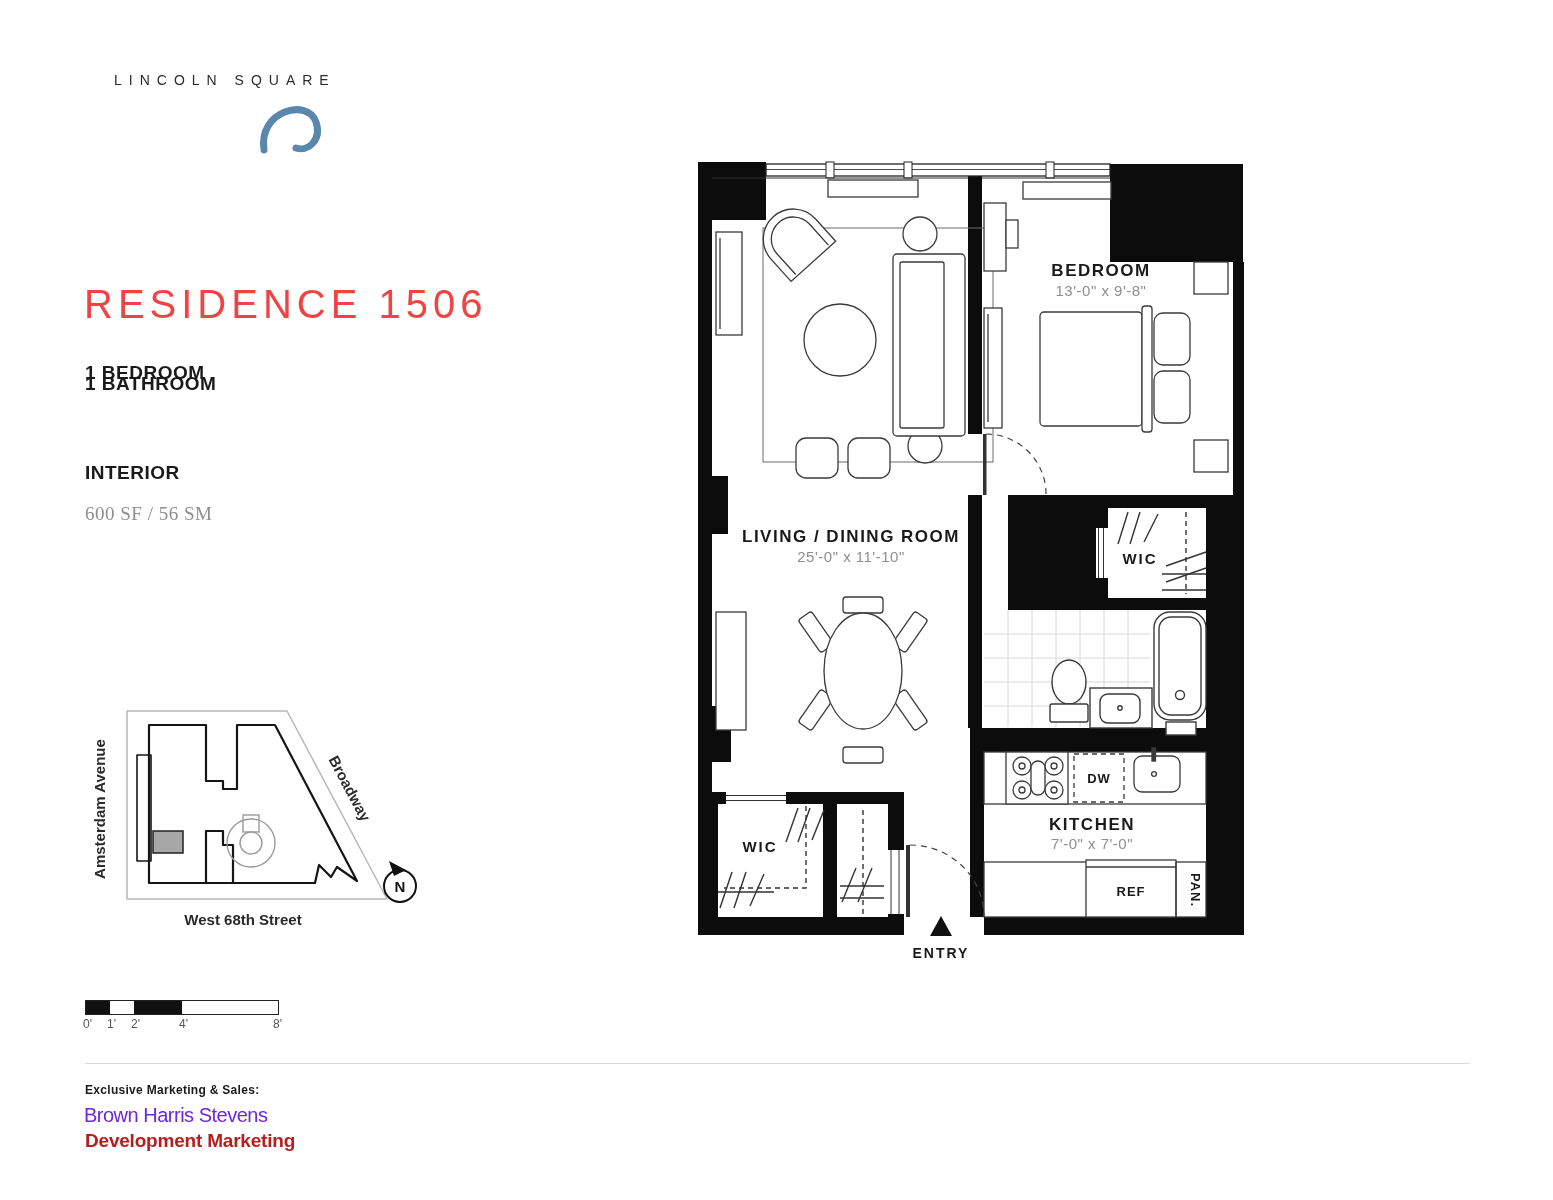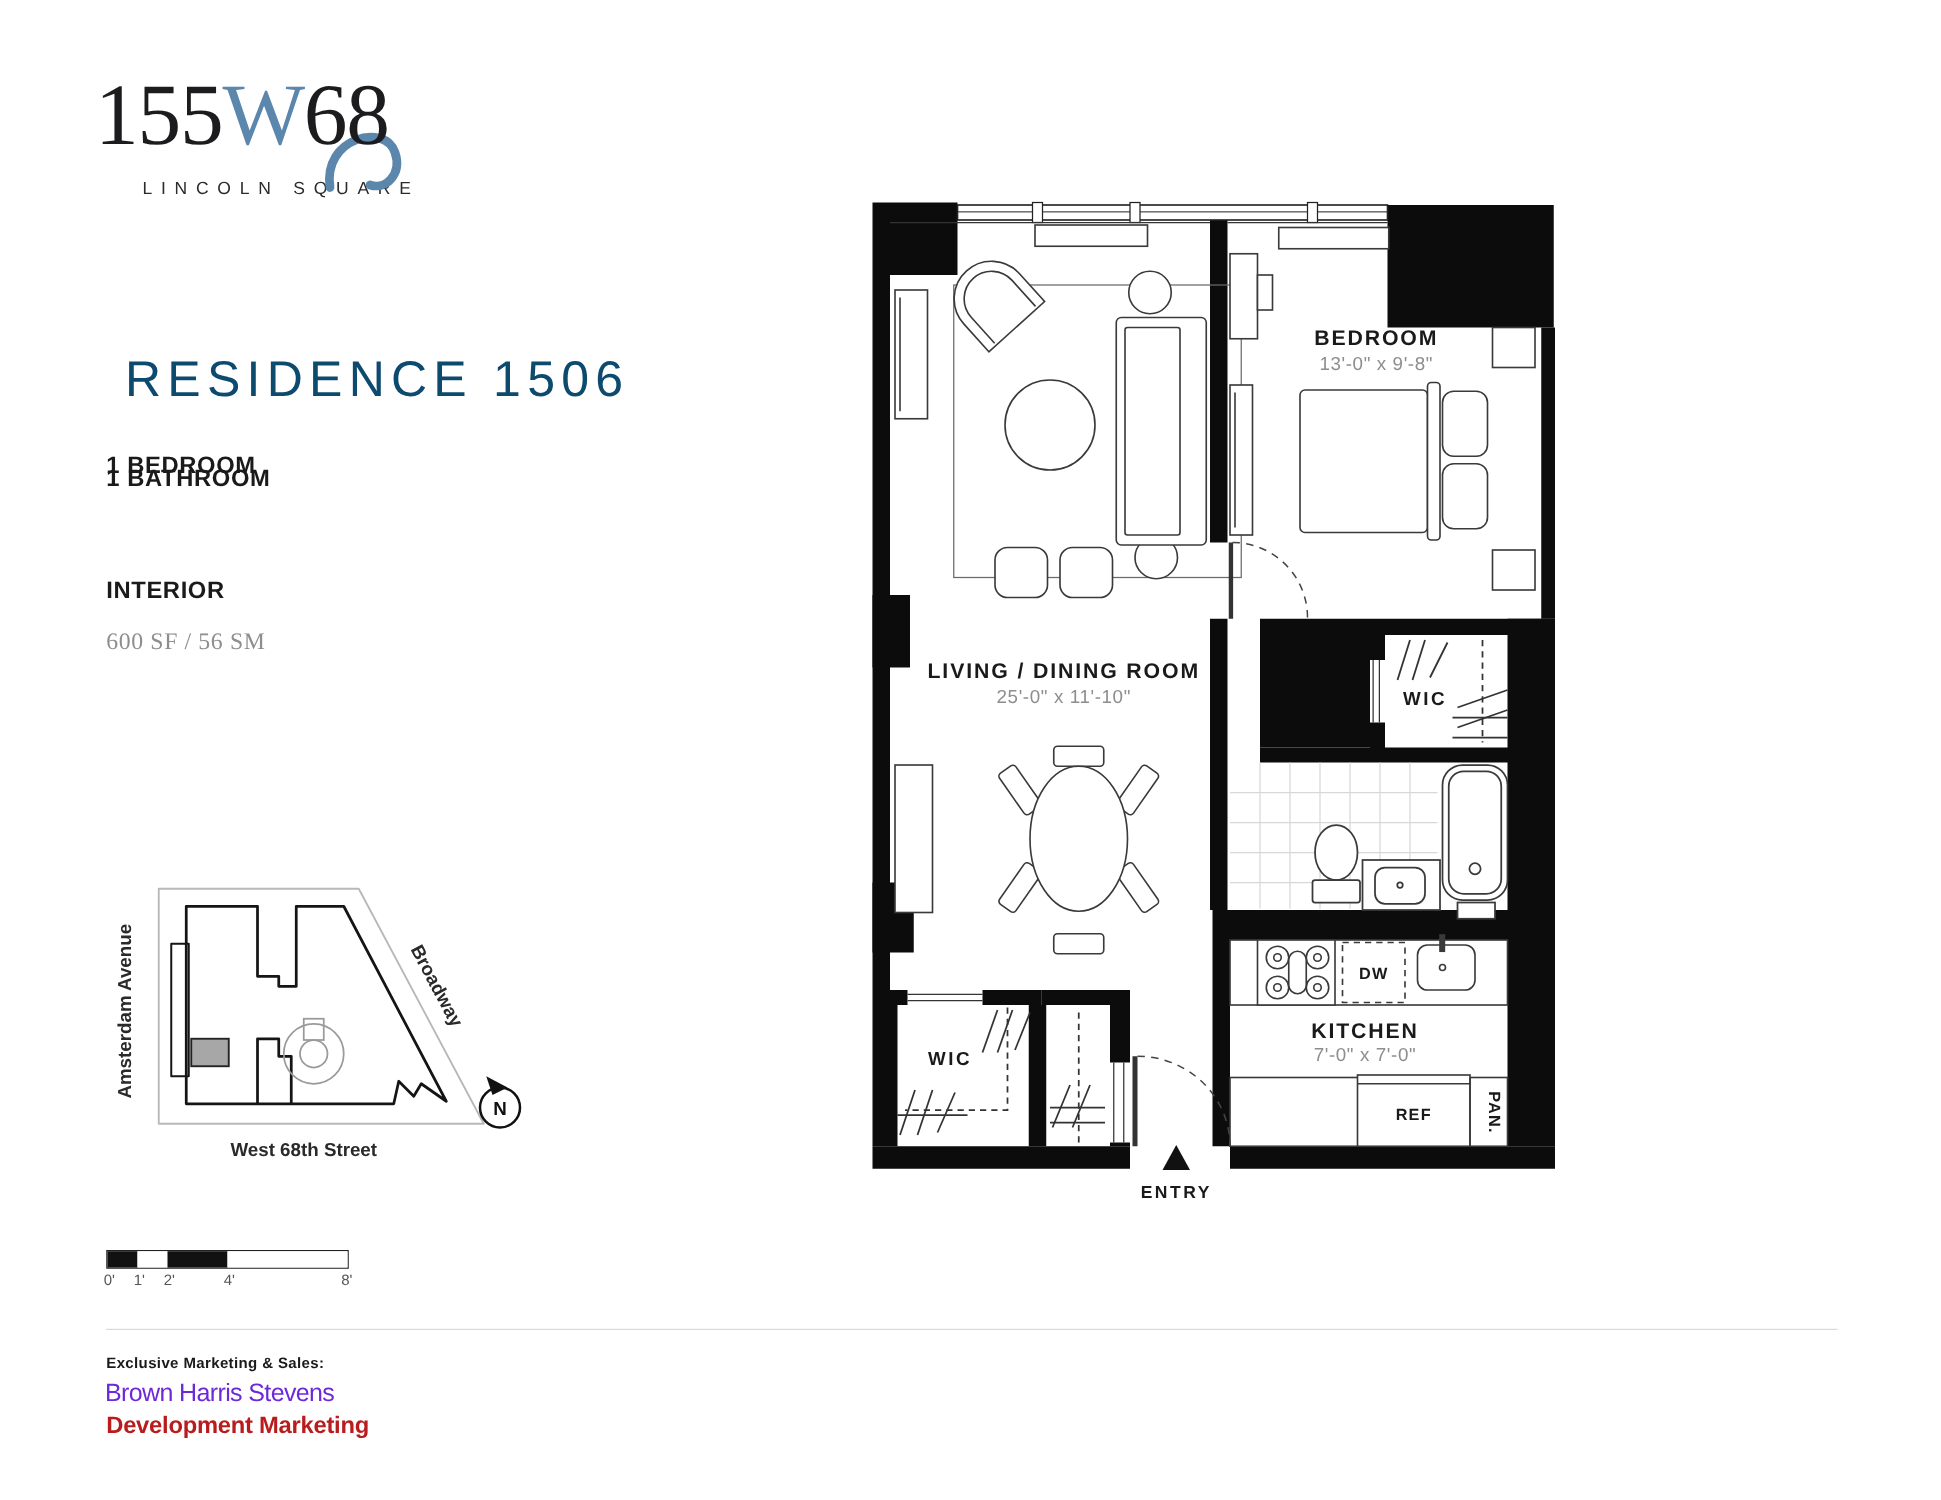--- a/index.html
+++ b/index.html
@@ -8,21 +8,21 @@
   .abs{position:absolute;}
   
   .logo{left:76px;top:58px;width:340px;}
   .logo-line{font-family:"Liberation Serif",serif;font-size:70px;line-height:70px;
              letter-spacing:-1px;color:#1c1c1e;position:relative;z-index:2;}
   .logo-w{color:#5b87ad;}
   .logo-sub{margin-top:14px;margin-left:38px;font-size:14px;letter-spacing:7px;color:#2b2b2b;}
   .logo-swash{left:180px;top:40px;z-index:1;}
   
   .res-title{left:84px;top:282px;font-size:40px;letter-spacing:5px;font-weight:400;
-             font-family:"Liberation Sans",sans-serif;color:#0c4a6e;margin-left:16px;}
+             font-family:"Liberation Sans",sans-serif;color:#ef4444;}
   .res-line1{left:85px;top:362px;font-size:19px;font-weight:bold;letter-spacing:0.5px;}
   .res-line2{left:85px;top:373px;font-size:19px;font-weight:bold;letter-spacing:0.5px;}
   .res-int{left:85px;top:462px;font-size:19px;font-weight:bold;letter-spacing:0.5px;text-align:right;}
   .res-area{left:85px;top:503px;font-size:19px;color:#8e8e8e;letter-spacing:0.5px;font-family:Liberation Serif, serif;}
   
   .scalebar{left:85px;top:1000px;width:194px;height:34px;}
   .sb-bar{position:absolute;left:0;top:0;width:192px;height:13px;border:1.3px solid #222;background:#fff;}
   .sb-seg{position:absolute;top:0;height:100%;}
   .sb-ticks{position:absolute;top:17px;left:0;width:100%;font-size:12px;color:#555;}
   .sb-ticks span{position:absolute;}
@@ -41,21 +41,20 @@
   .wic-lab{font-size:15px;font-weight:bold;letter-spacing:2px;fill:#1a1a1a;}
   .map-lab{font-size:15px;font-weight:bold;fill:#2a2a2a;}
 </style>
 </head>
 <body>
 
 <div class="abs logo">
   <svg class="abs logo-swash" width="130" height="70" viewBox="0 0 130 70">
     <path d="M 8 52 C 2 12 52 0 60 24 C 66 42 52 54 40 50" fill="none" stroke="#5b87ad" stroke-width="7" stroke-linecap="round"></path>
   </svg>
-  <div class="logo-line"><span>155</span><span class="logo-w">W</span><span>68</span></div>
   <div class="logo-sub">LINCOLN SQUARE</div>
 </div>
 
 <div class="abs res-title">RESIDENCE 1506</div>
 <div class="abs res-line1">1 BEDROOM</div>
 <div class="abs res-line2">1 BATHROOM</div>
 <div class="abs res-int">INTERIOR</div>
 <div class="abs res-area">600 SF / 56 SM</div>
 
 <svg class="abs" style="left:688px;top:150px" width="566" height="820" viewBox="0 0 566 820">

